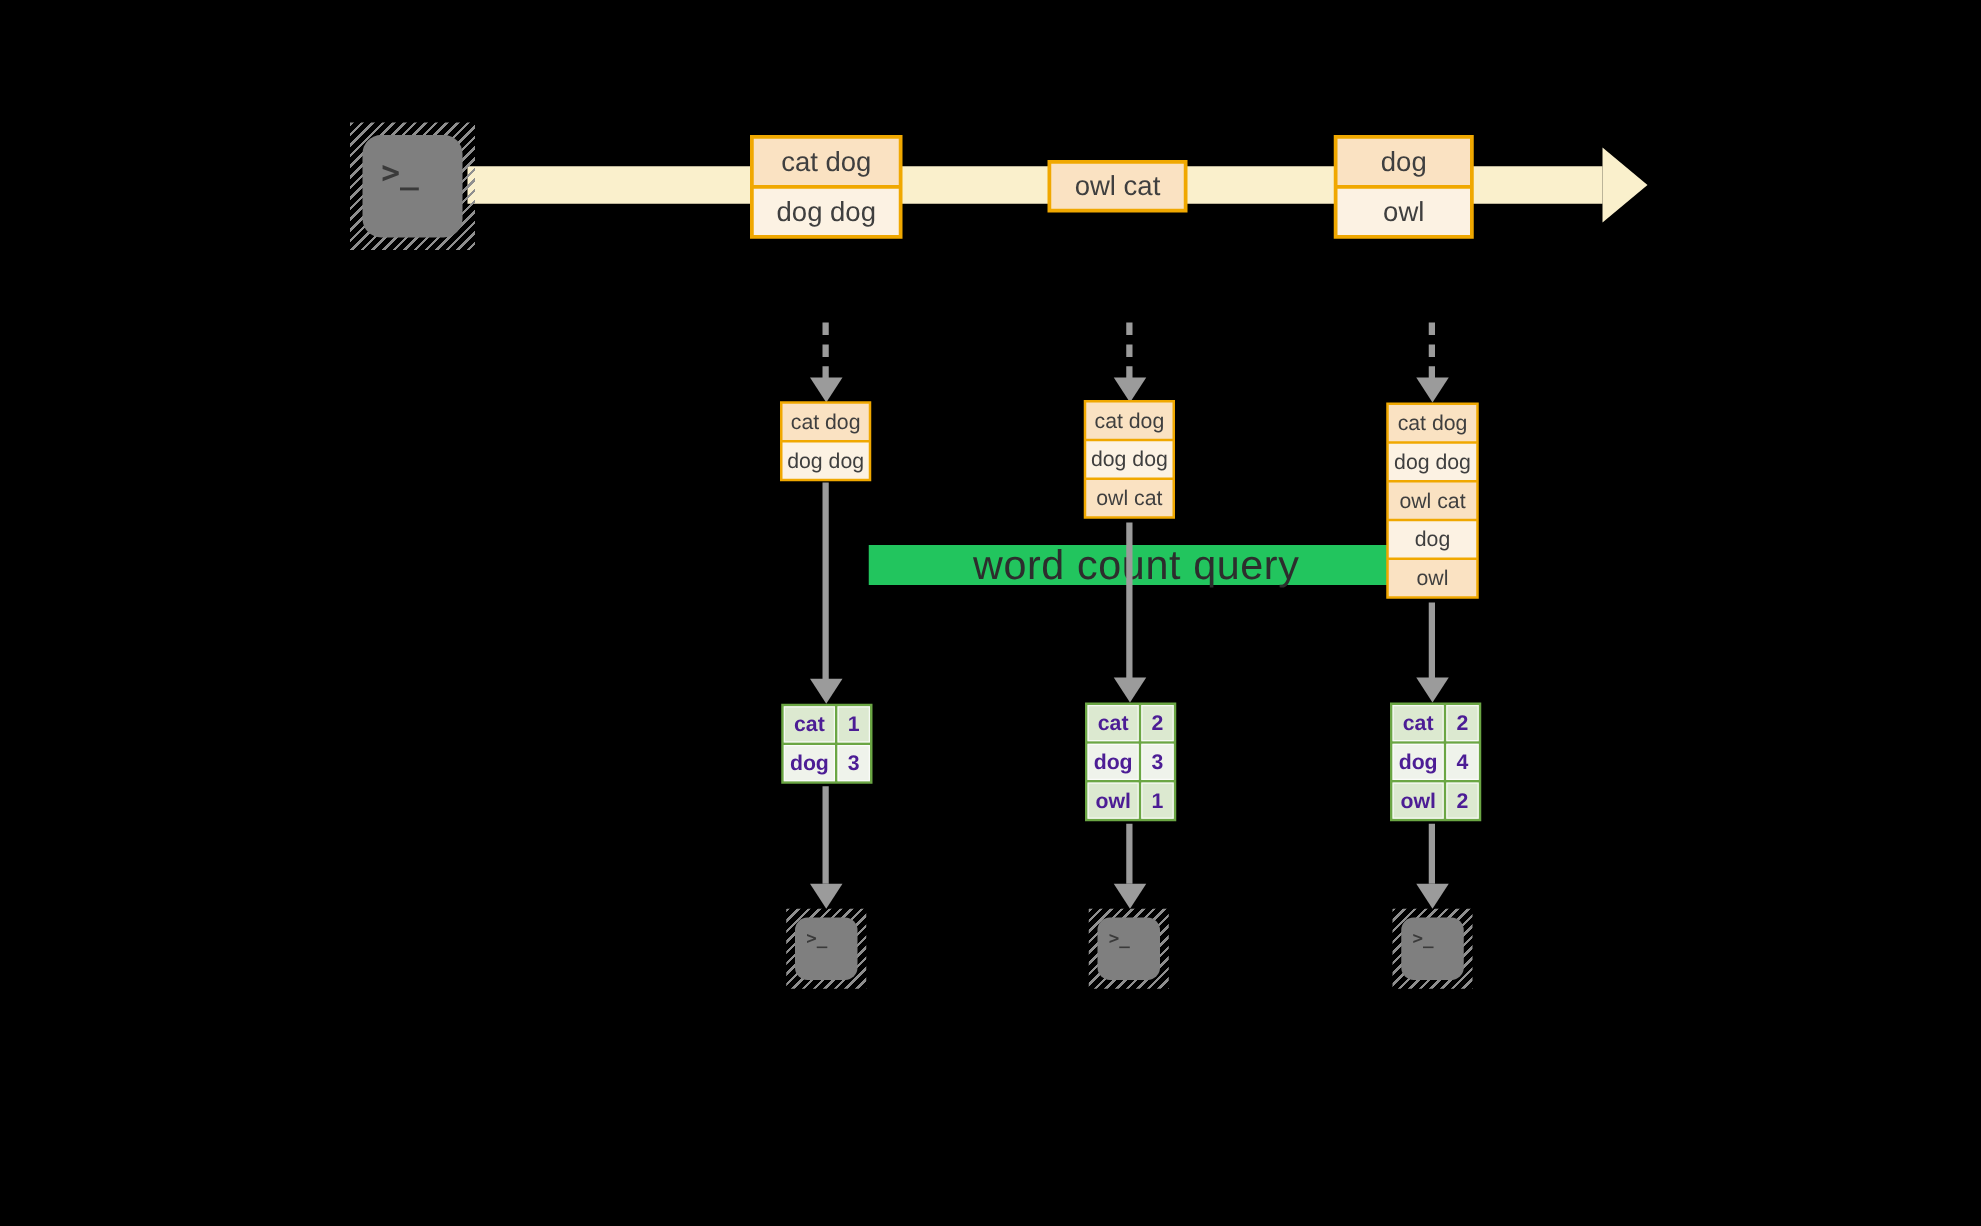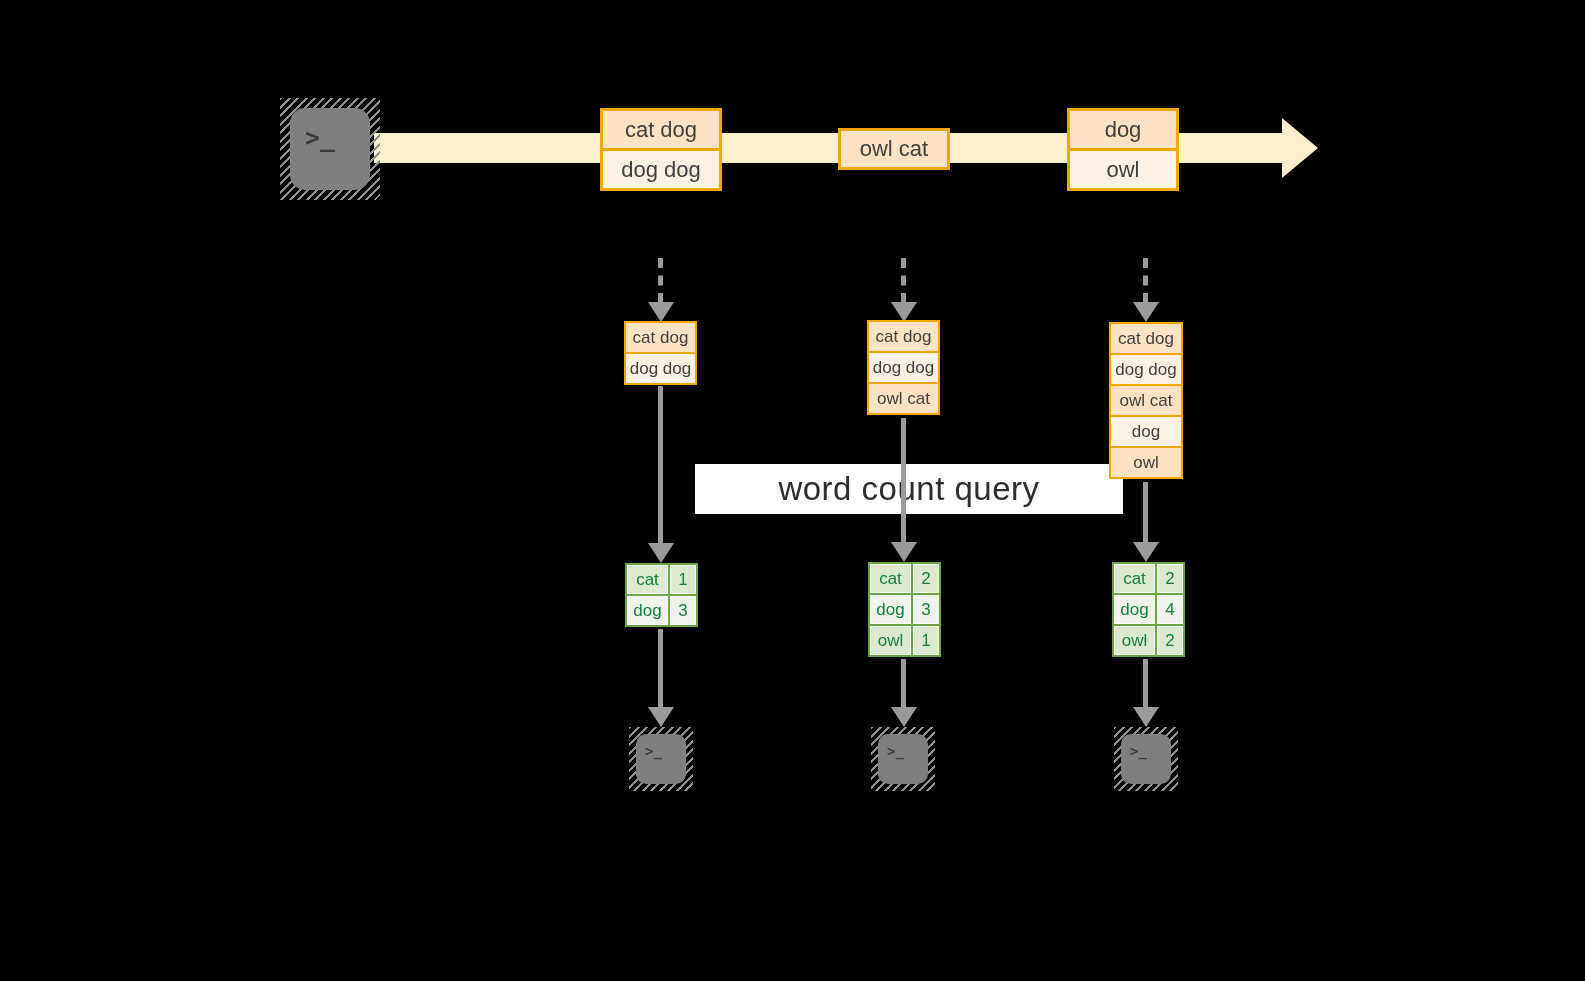--- a/index.html
+++ b/index.html
@@ -50,34 +50,34 @@
   .vline  { position:absolute; width:5px; background:#9b9b9b; z-index:2; }
   .vdash  { position:absolute; width:0; border-left:5px dashed #9b9b9b; z-index:2; }
   .ahead  {
     position:absolute; width:0; height:0; z-index:2;
     border-left:13px solid transparent; border-right:13px solid transparent;
     border-top:20px solid #9b9b9b;
   }
 
   
   .qlabel {
-    position:absolute; left:695px; top:464px; width:428px; height:50px;
-    background:#ffffff; color:#2d2d2d; font-size:33px; z-index:1;
+    position:absolute; left:695px; top:436px; width:428px; height:32px;
+    background:#22c55e; color:#2d2d2d; font-size:33px; z-index:1;
     display:flex; align-items:center; justify-content:center; letter-spacing:.5px;
   }
 
   
   .gtable {
     position:absolute; background:#6BA644; padding:2px; z-index:3;
     display:flex; flex-direction:column; gap:2px; width:73px;
   }
   .gtable .grow { display:flex; gap:2px; height:29px; }
   .gtable .cell {
     display:flex; align-items:center; justify-content:center;
-    color:#15803d; font-size:17px; border:1px solid rgba(255,255,255,.75);
+    color:#4c1d95; font-size:17px; border:1px solid rgba(255,255,255,.75);font-weight:bold;
   }
   .gtable .word { width:41px; }
   .gtable .num  { flex:1; }
   .gd { background:#DCE9D0; }
   .gl { background:#EFF3EB; }
 </style>
 </head>
 <body>
 
 <div class="term big" style="left:280px; top:98px;">

